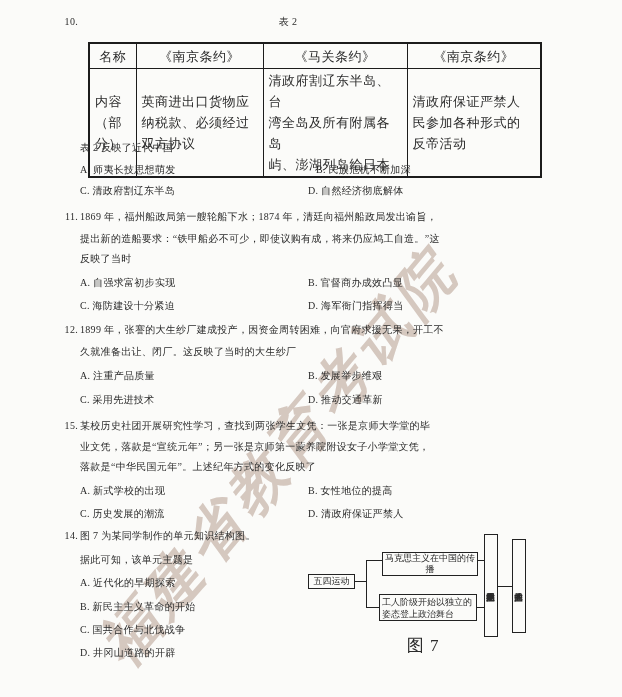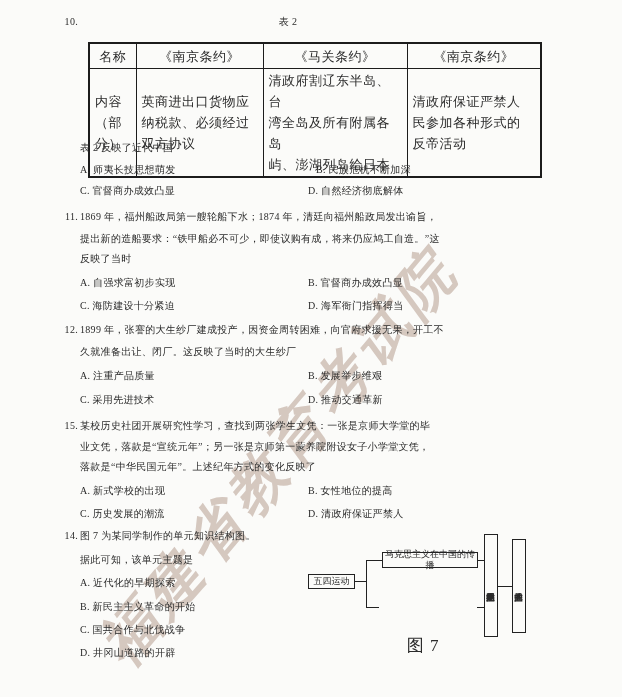--- a/index.html
+++ b/index.html
@@ -121,21 +121,21 @@
         <td>清政府保证严禁人
 民参加各种形式的
 反帝活动</td>
       </tr>
     </tbody>
       </table>
 
     <div class="t" style="left:80px;top:138px">表 2 反映了近代中国</div>
     <div class="t" style="left:80px;top:160px">A. 师夷长技思想萌发</div>
     <div class="t" style="left:316px;top:160px">B. 民族危机不断加深</div>
-    <div class="t" style="left:80px;top:181px">C. 官督商办成效凸显</div>
+    <div class="t" style="left:80px;top:181px">C. 清政府割辽东半岛</div>
     <div class="t" style="left:308px;top:181px">D. 自然经济彻底解体</div>
 
     <div class="t qnum" style="top:207px">11.</div>
     <div class="t" style="left:80px;top:207px">1869 年，福州船政局第一艘轮船下水；1874 年，清廷向福州船政局发出谕旨，</div>
     <div class="t" style="left:80px;top:229px">提出新的造船要求：“铁甲船必不可少，即使议购有成，将来仍应鸠工自造。”这</div>
     <div class="t" style="left:80px;top:249px">反映了当时</div>
     <div class="t" style="left:80px;top:273px">A. 自强求富初步实现</div>
     <div class="t" style="left:308px;top:273px">B. 官督商办成效凸显</div>
     <div class="t" style="left:80px;top:296px">C. 海防建设十分紧迫</div>
     <div class="t" style="left:308px;top:296px">D. 海军衙门指挥得当</div>
@@ -160,21 +160,22 @@
     <div class="t qnum" style="top:526px">14.</div>
     <div class="t" style="left:80px;top:526px">图 7 为某同学制作的单元知识结构图。</div>
     <div class="t" style="left:80px;top:550px">据此可知，该单元主题是</div>
     <div class="t" style="left:80px;top:573px">A. 近代化的早期探索</div>
     <div class="t" style="left:80px;top:597px">B. 新民主主义革命的开始</div>
     <div class="t" style="left:80px;top:620px">C. 国共合作与北伐战争</div>
     <div class="t" style="left:80px;top:643px">D. 井冈山道路的开辟</div>
 
     <div class="diagram">
       <div class="dbox" style="left:8px;top:44px;width:47px;height:15px">五四运动</div>
-      <div class="dbox" style="left:82px;top:22px;width:96px;height:16px">马克思主义在中国的传播</div>
+      <div class="dbox" style="left:82px;top:22px;width:96px;height:24px">马克思主义在中国的传播</div>
+      <div class="dbox multiline" style="left:79px;top:64px;width:98px;height:27px">工人阶级开始以独立的姿态登上政治舞台</div>
       <div class="dbox vbox" style="left:184px;top:4px;width:14px;height:103px">中国共产党早期组织建立</div>
       <div class="dbox vbox" style="left:212px;top:9px;width:14px;height:94px">中国共产党的成立</div>
 
       <div class="dline" style="left:55px;top:51px;width:11px;height:1px"></div>
       <div class="dline" style="left:66px;top:30px;width:1px;height:48px"></div>
       <div class="dline" style="left:66px;top:30px;width:16px;height:1px"></div>
       <div class="dline" style="left:66px;top:77px;width:13px;height:1px"></div>
       <div class="dline" style="left:178px;top:30px;width:6px;height:1px"></div>
       <div class="dline" style="left:177px;top:77px;width:7px;height:1px"></div>
       <div class="dline" style="left:198px;top:56px;width:14px;height:1px"></div>

